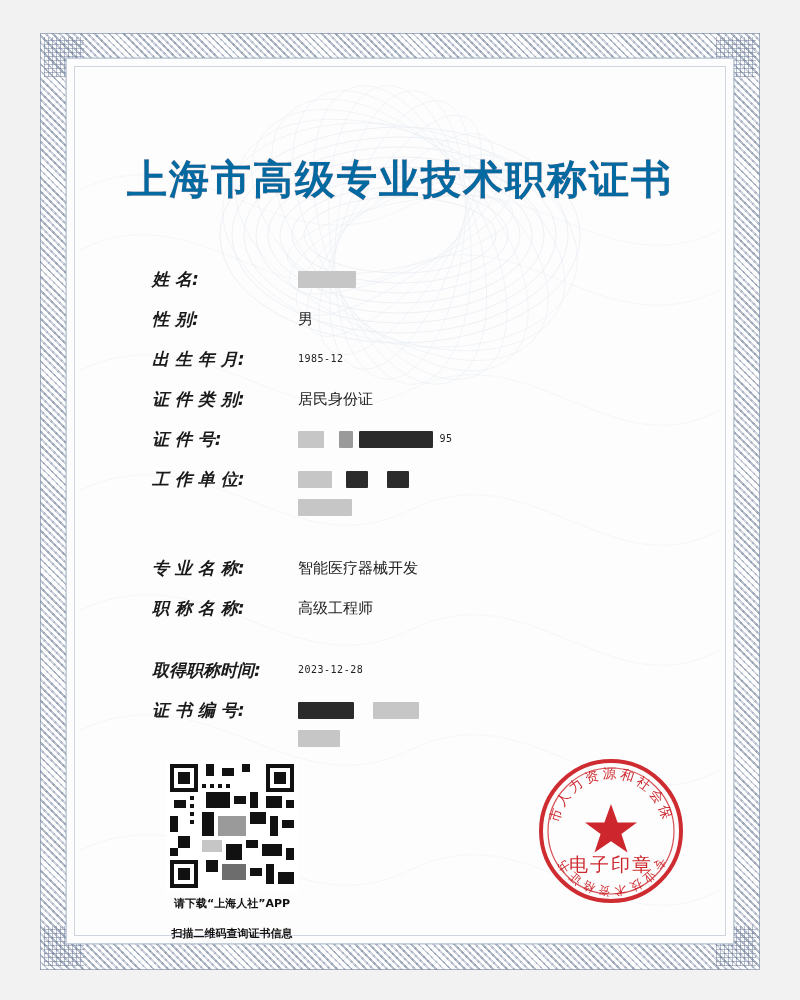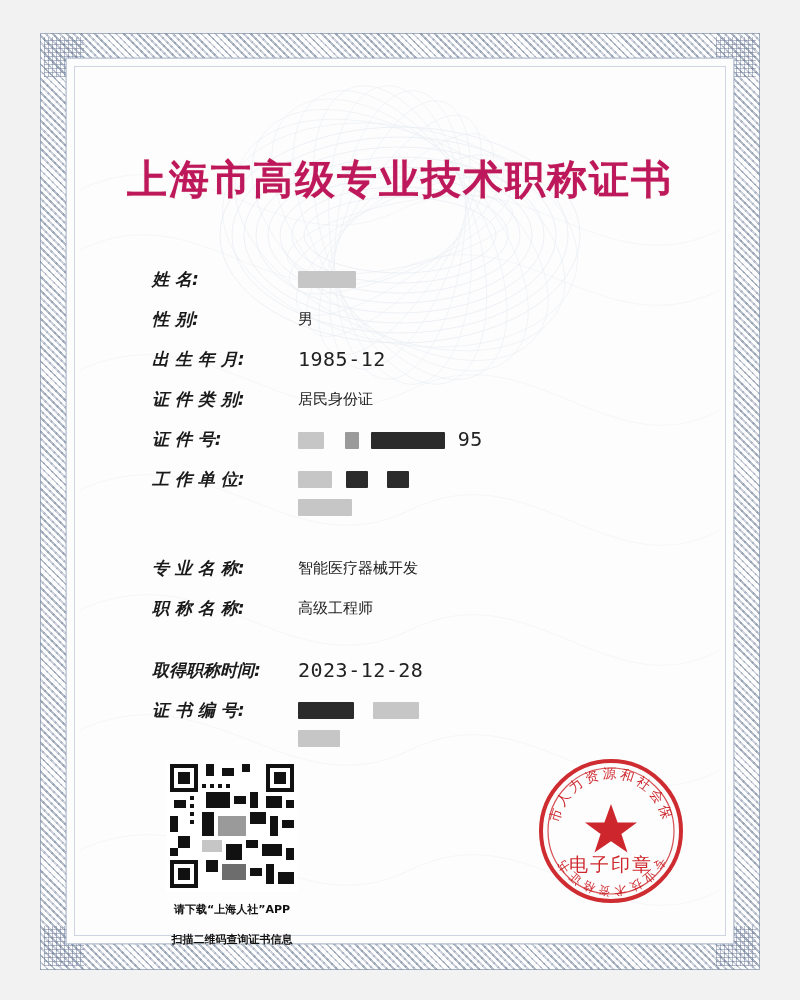--- a/index.html
+++ b/index.html
@@ -115,21 +115,21 @@
   .title {
     position: absolute;
     top: 82px;
     left: 0;
     width: 640px;
     text-align: center;
     font-family: "DejaVu Sans", "Liberation Sans", sans-serif;
     font-weight: bold;
     font-size: 40px;
     letter-spacing: 2px;
-    color: #be185d;
+    color: #0369a1;
     text-shadow: 0 0 1px rgba(201,21,27,0.4);
     white-space: nowrap;
   }
 
   .fields {
     position: absolute;
     top: 198px;
     left: 72px;
     width: 520px;
   }
@@ -162,21 +162,21 @@
     color: #222;
     line-height: 22px;
     max-width: 360px;
   }
   .field-value.serif {
     font-family: "DejaVu Serif", "Liberation Serif", serif;
     font-size: 15px;
   }
   .field-value.mono {
     font-family: "DejaVu Sans Mono", "Liberation Mono", monospace;
-    font-size: 20px;
+    font-size: 10px;
     letter-spacing: 0.5px;
     text-align: right;
   }
 
   .group-gap { height: 22px; }
 
   
   .redact {
     display: inline-block;
     height: 17px;
@@ -197,21 +197,21 @@
   }
   .qr {
     width: 132px;
     height: 132px;
     margin: 0 auto;
     background: #ffffff;
     position: relative;
     image-rendering: pixelated;
   }
   .qr-caption {
-    margin-top: 6px;
+    margin-top: 0;
     font-family: "DejaVu Sans", "Liberation Sans", sans-serif;
     font-size: 11px;
     color: #111;
     font-weight: bold;
     line-height: 15px;
     white-space: nowrap;
   }
 
   
   .seal {

